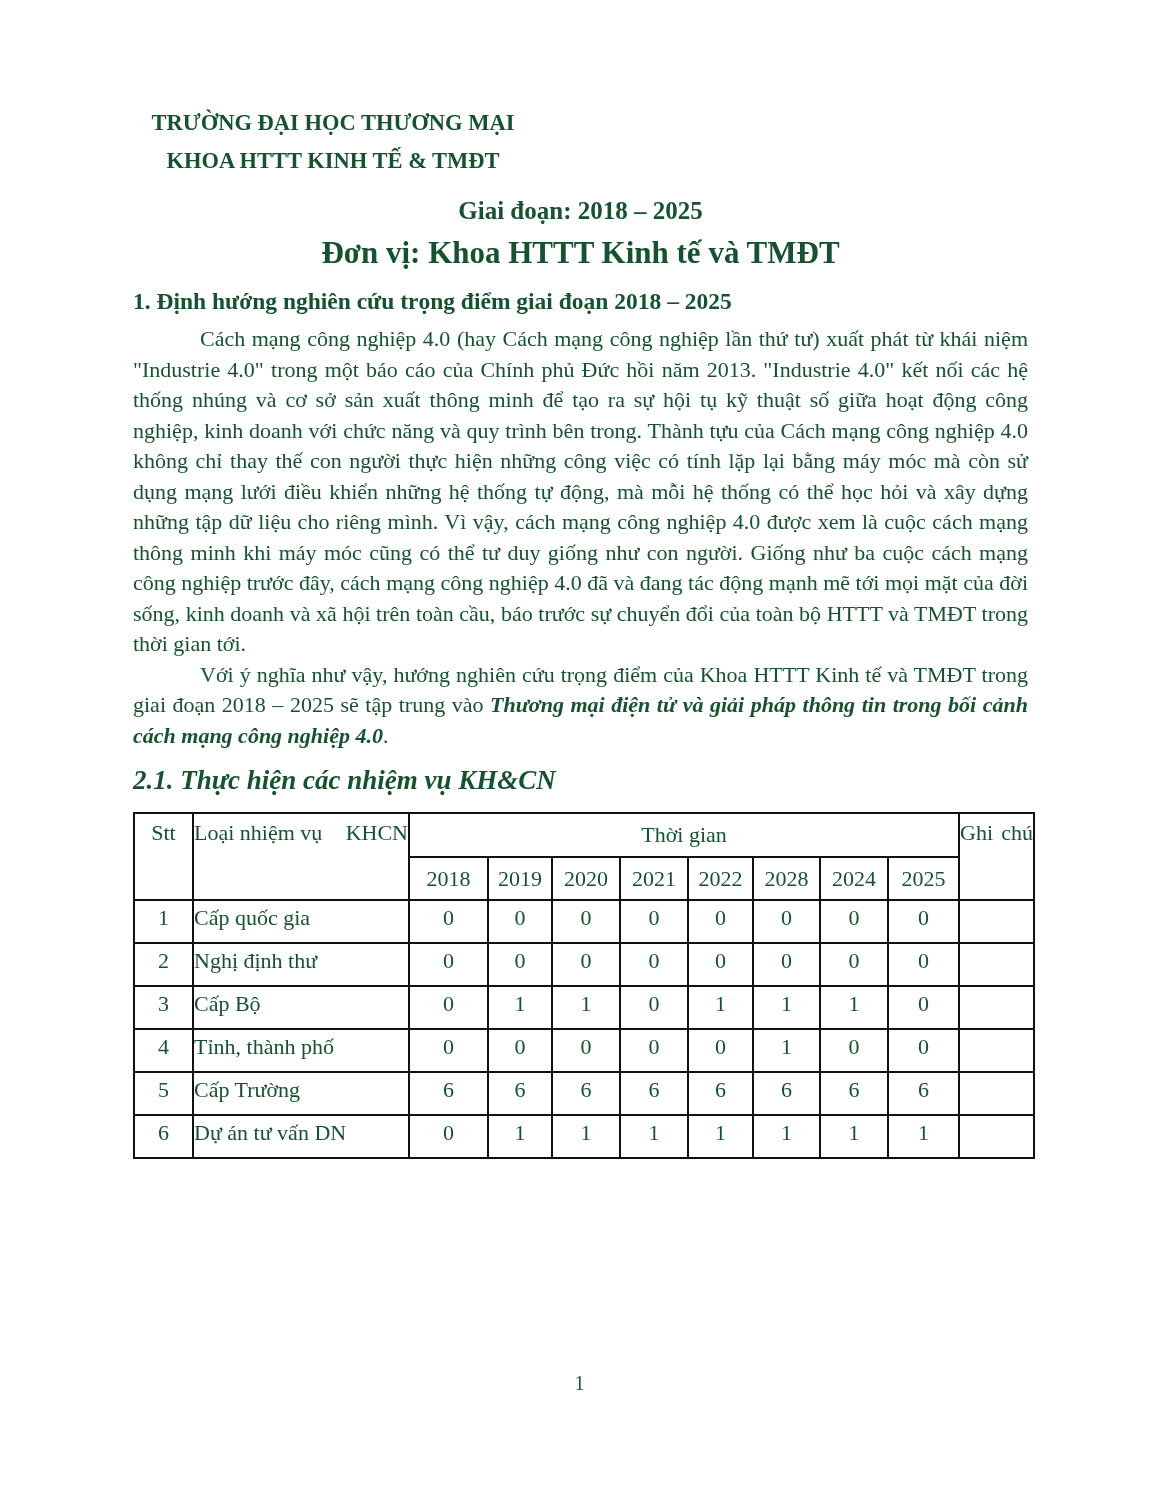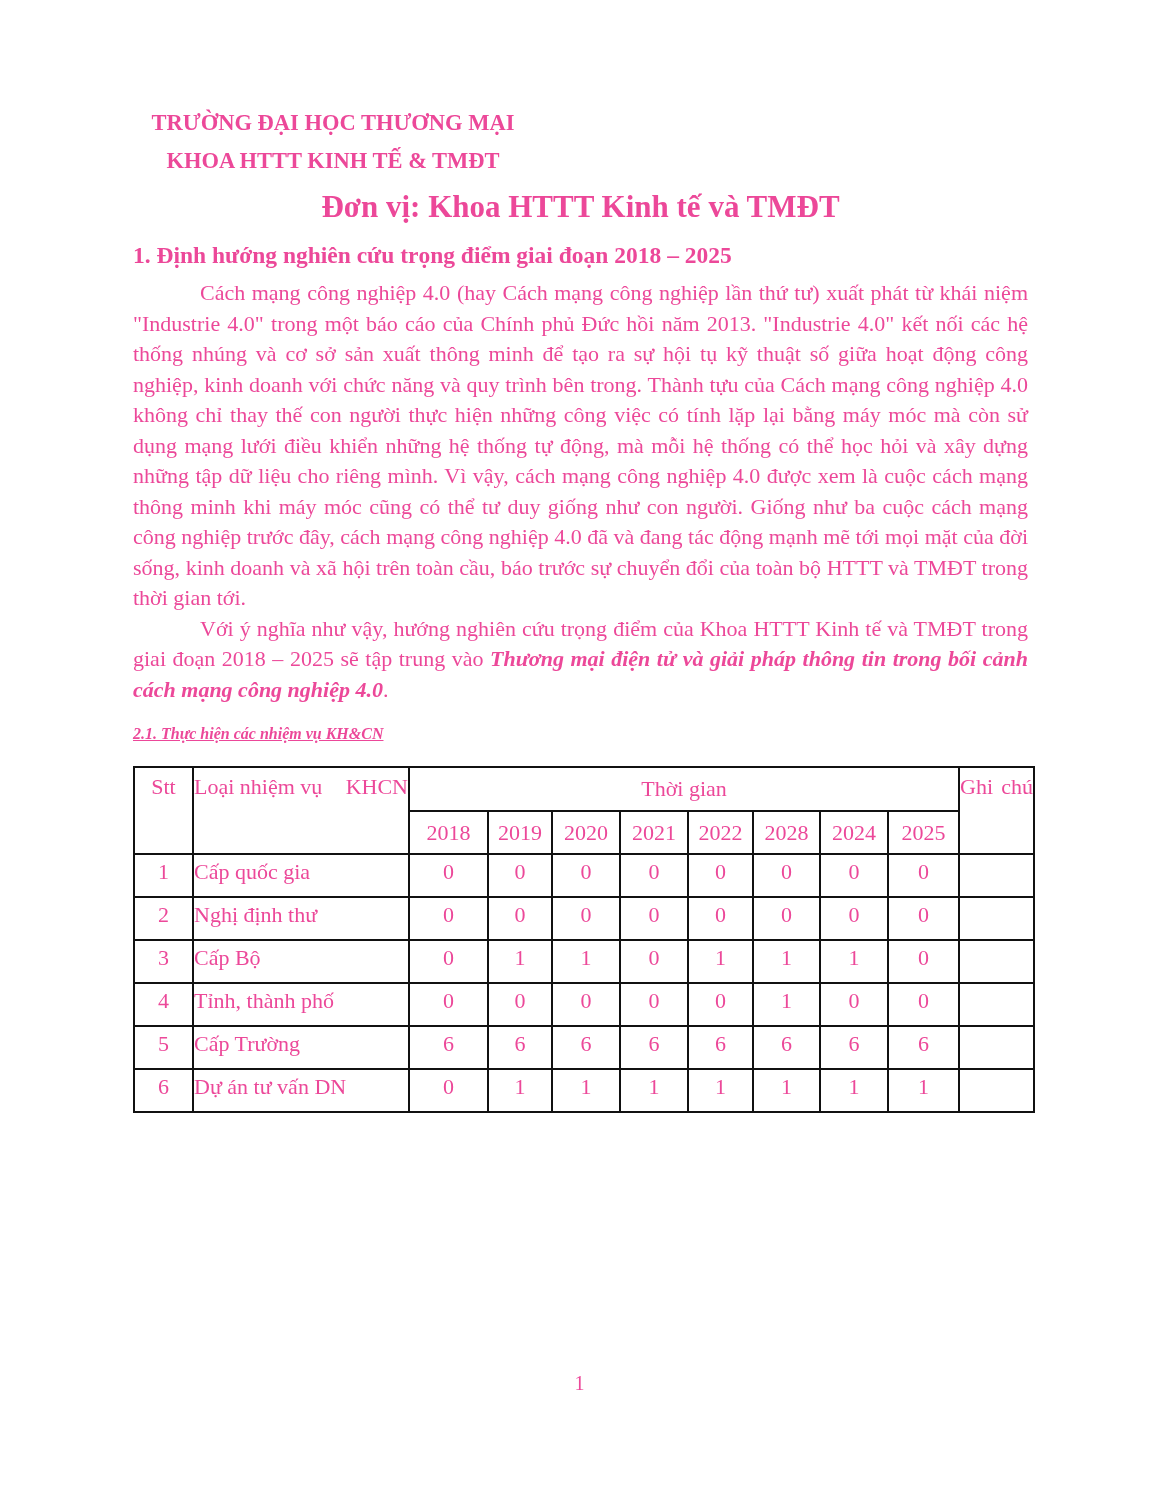--- a/index.html
+++ b/index.html
@@ -4,21 +4,21 @@
 <style>
   * { box-sizing: border-box; margin: 0; padding: 0; }
   html, body { background: #ffffff; }
   .page {
     position: relative;
     width: 1159px;
     height: 1500px;
     margin: 0 auto;
     background: #ffffff;
     font-family: "Liberation Serif", "DejaVu Serif", serif;
-    color: #ec4899;
+    color: #14532d;
     overflow: hidden;
   }
   .content {
     padding: 104px 131px 0 133px;
   }
   
   .doc-header { display: flex; }
   .hdr-left  { width: 400px; text-align: center; }
   .hdr-right { width: 440px; margin-left: 30px; text-align: center; }
   .hdr-line  { font-weight: bold; font-size: 22.5px; line-height: 38px; white-space: nowrap; }
@@ -32,21 +32,21 @@
   .body-par {
     margin-top: 8px;
     font-size: 22px;
     line-height: 30.5px;
     text-align: justify;
     text-indent: 67px;
   }
   .par2 { margin-top: 0; }
   .emph { font-weight: bold; font-style: italic; }
   .sec2-heading  { margin-top: 32px; font-weight: bold; font-size: 23.5px; line-height: 30px; }
-  .sec21-heading { margin-top: 14px; font-weight: bold; font-style: italic; font-size: 16px; line-height: 30px; text-decoration: underline; }
+  .sec21-heading { margin-top: 14px; font-weight: bold; font-style: italic; font-size: 27px; line-height: 30px; }
   
   table.kh-table {
     margin-top: 17px;
     border-collapse: collapse;
     table-layout: fixed;
     width: 900px;
     font-size: 22px;
   }
   .kh-table th, .kh-table td {
     border: 2px solid #111111;
@@ -78,20 +78,21 @@
   <div class="content">
 
     <div class="doc-header">
       <div class="hdr-left">
         <div class="hdr-line">TRƯỜNG ĐẠI HỌC THƯƠNG MẠI</div>
         <div class="hdr-line">KHOA HTTT KINH TẾ &amp; TMĐT</div>
       </div>
     </div>
 
     <div class="title-block">
+      <div class="doc-period">Giai đoạn: 2018 – 2025</div>
       <div class="doc-unit">Đơn vị: Khoa HTTT Kinh tế và TMĐT</div>
     </div>
 
     <div class="sec1-heading">1. Định hướng nghiên cứu trọng điểm giai đoạn 2018 – 2025</div>
 
     <p class="body-par">Cách mạng công nghiệp 4.0 (hay Cách mạng công nghiệp lần thứ tư) xuất phát từ khái niệm "Industrie 4.0" trong một báo cáo của Chính phủ Đức hồi năm 2013. "Industrie 4.0" kết nối các hệ thống nhúng và cơ sở sản xuất thông minh để tạo ra sự hội tụ kỹ thuật số giữa hoạt động công nghiệp, kinh doanh với chức năng và quy trình bên trong. Thành tựu của Cách mạng công nghiệp 4.0 không chỉ thay thế con người thực hiện những công việc có tính lặp lại bằng máy móc mà còn sử dụng mạng lưới điều khiển những hệ thống tự động, mà mỗi hệ thống có thể học hỏi và xây dựng những tập dữ liệu cho riêng mình. Vì vậy, cách mạng công nghiệp 4.0 được xem là cuộc cách mạng thông minh khi máy móc cũng có thể tư duy giống như con người. Giống như ba cuộc cách mạng công nghiệp trước đây, cách mạng công nghiệp 4.0 đã và đang tác động mạnh mẽ tới mọi mặt của đời sống, kinh doanh và xã hội trên toàn cầu, báo trước sự chuyển đổi của toàn bộ HTTT và TMĐT trong thời gian tới.</p>
 
     <p class="body-par par2"><span>Với ý nghĩa như vậy, hướng nghiên cứu trọng điểm của Khoa HTTT Kinh tế và TMĐT trong giai đoạn 2018 – 2025 sẽ tập trung vào </span><span class="emph">Thương mại điện tử và giải pháp thông tin trong bối cảnh cách mạng công nghiệp 4.0</span><span>.</span></p>
 
     <div class="sec21-heading">2.1. Thực hiện các nhiệm vụ KH&amp;CN</div>

